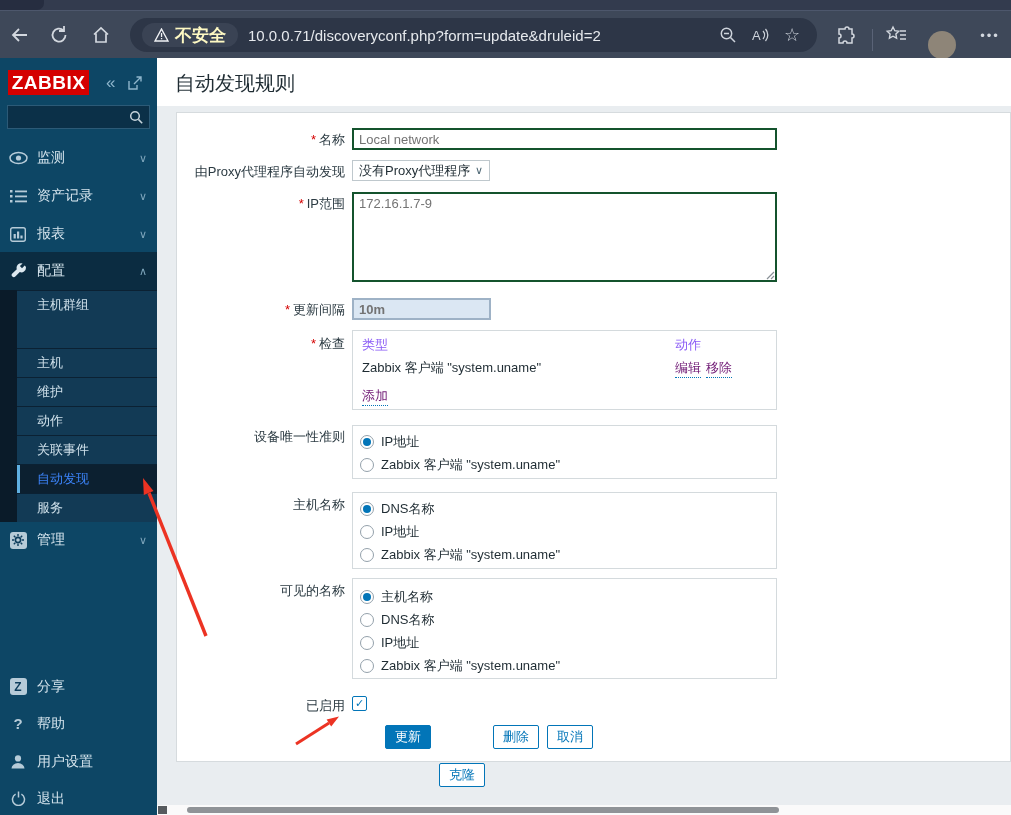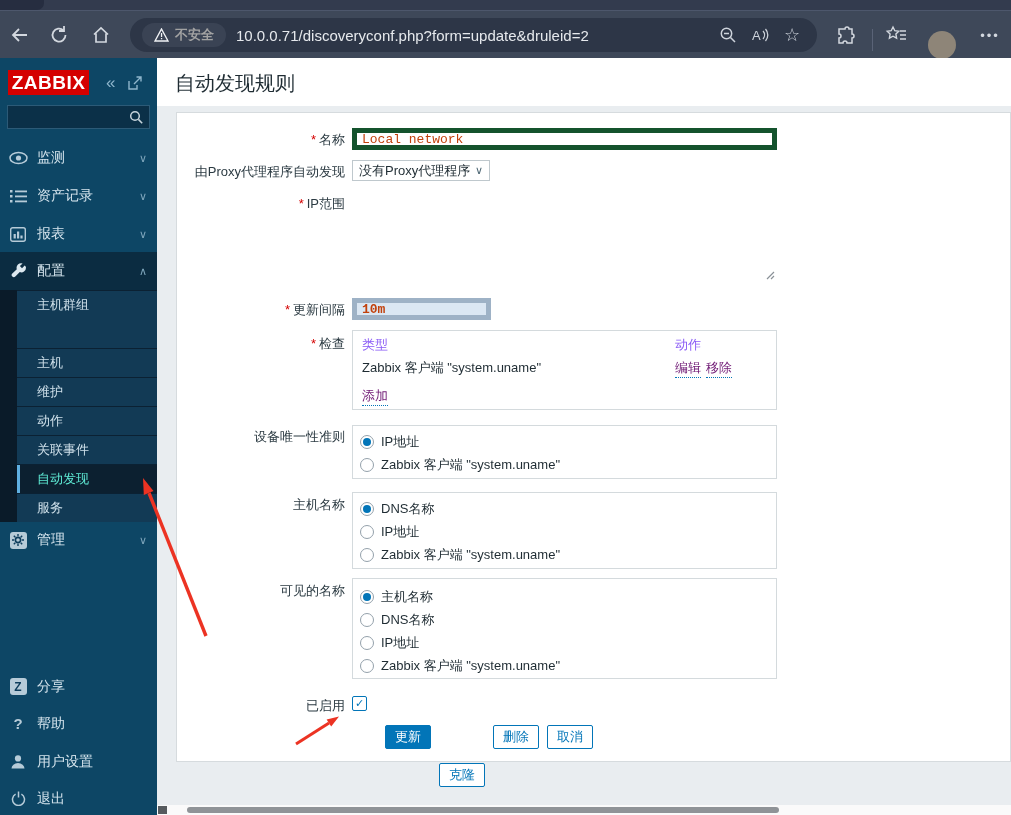--- a/index.html
+++ b/index.html
@@ -8,21 +8,21 @@
          font-family:"Liberation Sans","DejaVu Sans",sans-serif;background:#e9edf0;}
 
   
   .tabstrip{position:absolute;left:0;top:0;width:1011px;height:10px;background:#333b4e;}
   .tabfrag{position:absolute;left:0;top:0;width:44px;height:10px;background:#262d40;border-radius:0 0 7px 0;}
   .toolbar{position:absolute;left:0;top:10px;width:1011px;height:48px;background:#3e4859;border-top:1px solid #4d576c;}
   .tbtn{position:absolute;top:12px;width:24px;height:24px;display:flex;align-items:center;justify-content:center;color:#d3d8df;}
   .addressbar{position:absolute;left:130px;top:7px;width:687px;height:34px;background:#2d3647;border-radius:17px;
               display:flex;align-items:center;padding:0 12px;}
   .secbadge{display:flex;align-items:center;gap:6px;background:#3a4354;border-radius:12px;height:24px;padding:0 12px;
-            color:#a3a3a3;font-size:13px;font-weight:bold;white-space:nowrap;}
+            color:#fef9c3;font-size:17px;font-weight:bold;white-space:nowrap;}
   .url{color:#e6e9ed;font-size:15px;margin-left:10px;white-space:nowrap;flex:1;}
   .abtn{width:26px;height:26px;display:flex;align-items:center;justify-content:center;color:#cdd3db;margin-left:6px;}
   .star-glyph{font-size:18px;line-height:18px;}
   .divider{position:absolute;left:872px;top:18px;width:1px;height:22px;background:#5a6377;}
   .avatar{position:absolute;left:928px;top:20px;width:28px;height:28px;border-radius:50%;background:#8e8578;}
   .dots{position:absolute;left:976px;top:12px;width:28px;height:24px;display:flex;align-items:center;justify-content:center;color:#d3d8df;letter-spacing:2px;font-size:13px;}
 
   
   .sidebar{position:absolute;left:0;top:58px;width:157px;height:757px;background:#0d4665;}
   .logo{position:absolute;left:8px;top:12px;width:81px;height:25px;background:#d40000;color:#fff;font-weight:bold;
@@ -34,35 +34,35 @@
   .search .mag{margin-right:5px;display:flex;}
   .sitem{position:absolute;left:0;width:157px;height:38px;display:flex;align-items:center;color:#d5e4ed;font-size:14px;cursor:pointer;}
   .sitem .ico{width:20px;margin-left:8px;display:flex;justify-content:center;align-items:center;}
   .sitem .lbl{margin-left:9px;}
   .sitem .chev{position:absolute;right:10px;font-size:11px;color:#7fa6bc;}
   .sitem.active-parent{background:#0b2c41;}
   .subwrap{position:absolute;left:0;top:232px;width:157px;height:232px;background:#123a55;}
   .subgutter{position:absolute;left:0;top:0;width:17px;height:232px;background:#0a1b29;}
   .subitem{position:absolute;left:17px;width:140px;height:29px;line-height:28px;padding-left:20px;
            font-size:13px;color:#cfe0ea;border-top:1px solid #0b2133;cursor:pointer;}
-  .subitem.sel{background:#0c2030;color:#5eead4;}
+  .subitem.sel{background:#0c2030;color:#3b82f6;}
   .subitem.sel::before{content:"";position:absolute;left:0;top:0;width:3px;height:29px;background:#5fb0e2;}
   .sqico{width:17px;height:17px;border-radius:3px;background:#b6cbd8;color:#0d3d5c;font-weight:bold;font-size:12px;
          display:flex;align-items:center;justify-content:center;}
   .help-glyph{font-size:15px;font-weight:bold;color:#b6cbd8;}
 
   
   .content-header{position:absolute;left:157px;top:58px;width:854px;height:48px;background:#fff;}
   .page-title{position:absolute;left:175px;top:70px;font-size:20px;color:#1f2c33;font-weight:normal;margin:0;}
   .content-bg{position:absolute;left:157px;top:106px;width:854px;height:709px;background:#e9edf0;}
   .panel{position:absolute;left:176px;top:112px;width:835px;height:650px;background:#fff;border:1px solid #d6dbde;}
 
   .flabel{position:absolute;left:177px;width:168px;text-align:right;font-size:13px;color:#2b3a42;white-space:nowrap;}
   .req{color:#d40000;margin-right:3px;}
-  .txt{position:absolute;border:5px solid #14532d;font-family:Liberation Mono, monospace;font-size:13px;padding:2px 5px;color:#c2410c;background:#fff;}
+  .txt{position:absolute;border:2px solid #14532d;font-family:Liberation Sans, sans-serif;font-size:13px;padding:2px 5px;color:#737373;background:#fff;}
   .txt.blue{background:#dbe7f3;border-color:#9eb2c6;font-weight:bold;}
   .selbox{position:absolute;border:1px solid #bfc8cd;background:#fff;font-size:13px;color:#1f2c33;
           display:flex;align-items:center;padding:0 6px;cursor:pointer;}
   .selbox .sc{margin-left:auto;color:#4b6572;font-size:11px;}
   textarea.txt{resize:none;line-height:1.3;}
   .resize-h{position:absolute;}
   .gbox{position:absolute;border:1px solid #d4dadd;background:#fff;}
   .ghead{position:absolute;font-size:13px;color:#8b5cf6;}
   .gtext{position:absolute;font-size:13px;color:#1f2c33;}
   .link{font-size:13px;color:#701a75;border-bottom:1px dotted #0275b8;cursor:pointer;}
@@ -280,20 +280,21 @@
   <div class="flabel" style="top:131px"><span class="req">*</span><span>名称</span></div>
   <input class="txt" style="left: 352px; top: 128px; width: 425px; height: 22px;" value="Local network">
 
   <div class="flabel" style="top:163px"><span>由Proxy代理程序自动发现</span></div>
   <div class="selbox" style="left:352px;top:160px;width:138px;height:21px">
     <span>没有Proxy代理程序</span>
     <span class="sc">∨</span>
   </div>
 
   <div class="flabel" style="top:195px"><span class="req">*</span><span>IP范围</span></div>
+  <textarea class="txt" style="left: 352px; top: 192px; width: 425px; height: 90px;">172.16.1.7-9</textarea>
   <span class="resize-h" style="left:766px;top:271px">
     <svg width="9" height="9" viewBox="0 0 9 9">
         <path d="M8 1 L1 8 M8 5 L5 8" stroke="#8a9197" stroke-width="1.2"></path>
       </svg>
   </span>
 
   <div class="flabel" style="top:301px"><span class="req">*</span><span>更新间隔</span></div>
   <input class="txt blue" style="left: 352px; top: 298px; width: 139px; height: 22px;" value="10m">
 
   <div class="flabel" style="top:335px"><span class="req">*</span><span>检查</span></div>

